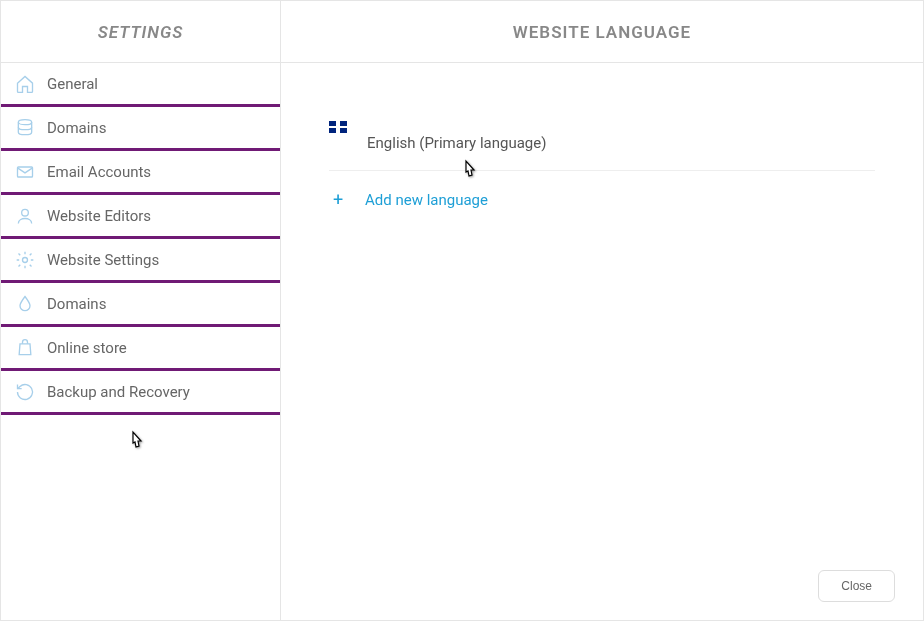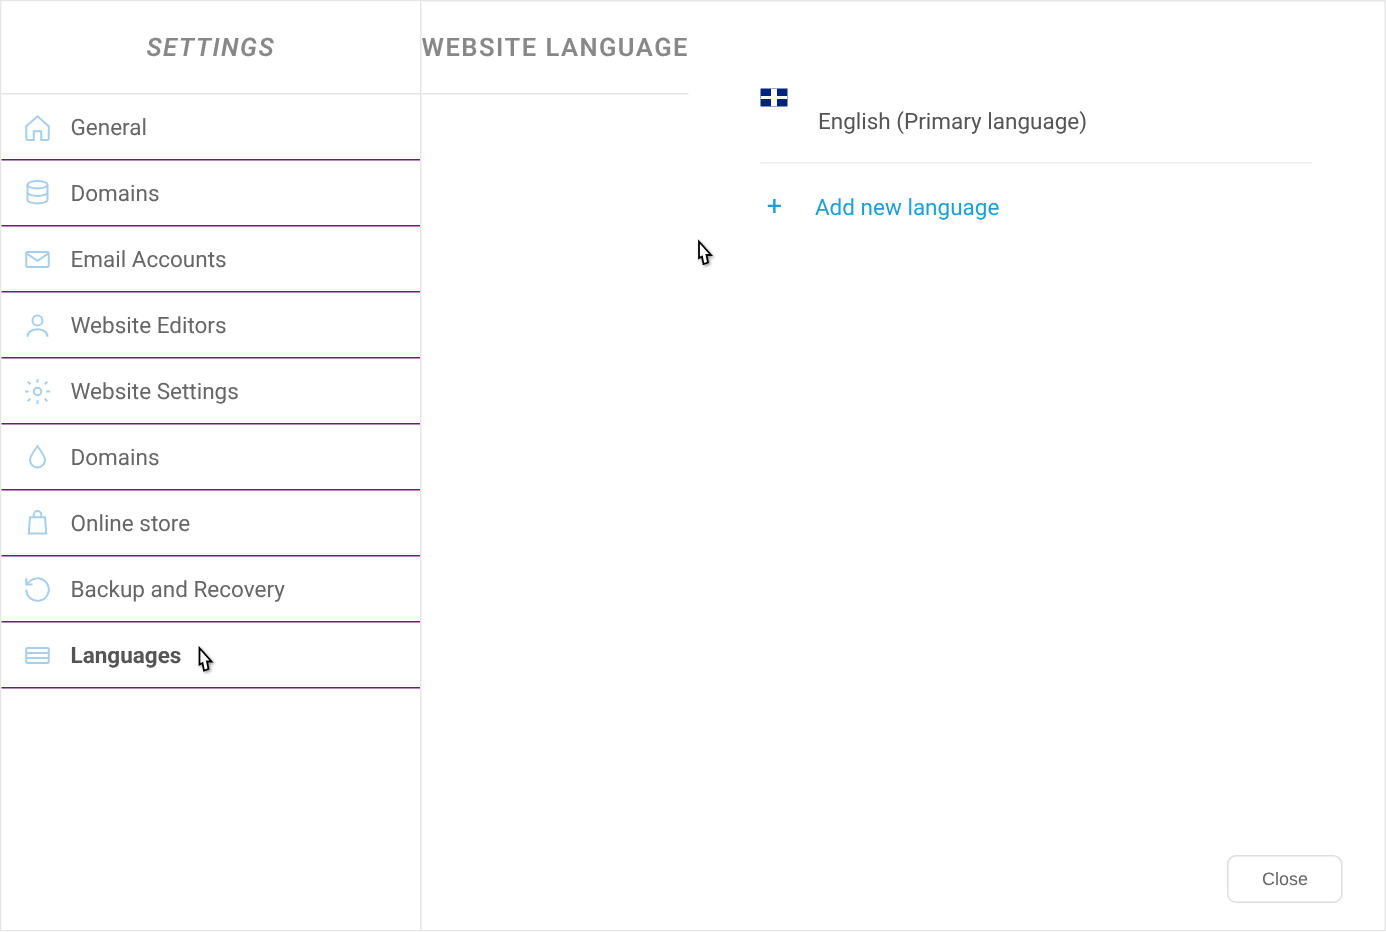--- a/index.html
+++ b/index.html
@@ -41,21 +41,21 @@
       font-style: italic;
     }
     .sidebar-list {
       list-style: none;
     }
     .sidebar-item {
       display: flex;
       align-items: center;
       height: 44px;
       padding: 0 14px;
-      border-bottom: 1px solid #701a75;
+      border-bottom: 3px solid #701a75;
       cursor: pointer;
       gap: 12px;
     }
     .sidebar-item.active .sidebar-item-label {
       font-weight: 700;
       color: #555;
     }
     .sidebar-item-icon {
       width: 20px;
       height: 20px;
@@ -68,21 +68,21 @@
       fill: none;
       stroke-width: 1.6;
     }
     .sidebar-item-label {
       font-size: 15px;
       color: #666;
     }
     .main {
       flex: 1;
       display: flex;
-      flex-direction: row;
+      flex-direction: column;
       position: relative;
     }
     .main-header {
       height: 62px;
       display: flex;
       align-items: center;
       justify-content: center;
       border-bottom: 1px solid #e5e5e5;
     }
     .main-header-title {
@@ -234,29 +234,20 @@
         <span class="sidebar-item-label">Online store</span>
       </li>
       <li class="sidebar-item">
         <span class="sidebar-item-icon">
           <svg width="20" height="20" viewBox="0 0 24 24">
               <path d="M3 12a9 9 0 1 0 3-6.7L3 8"></path>
               <path d="M3 3v5h5"></path>
             </svg>
         </span>
         <span class="sidebar-item-label">Backup and Recovery</span>
-      </li>
-      <li class="sidebar-item active">
-        <span class="sidebar-item-icon">
-          <svg width="20" height="20" viewBox="0 0 24 24">
-              <rect x="3" y="6" width="18" height="12" rx="1"></rect>
-              <path d="M3 10h18M3 14h18"></path>
-            </svg>
-        </span>
-        <span class="sidebar-item-label">Languages</span>
       </li>
     </ul>
   </aside>
 
   <main class="main">
     <div class="main-header">
       <div class="main-header-title">WEBSITE LANGUAGE</div>
     </div>
     <div class="main-body">
       <div class="language-row">

